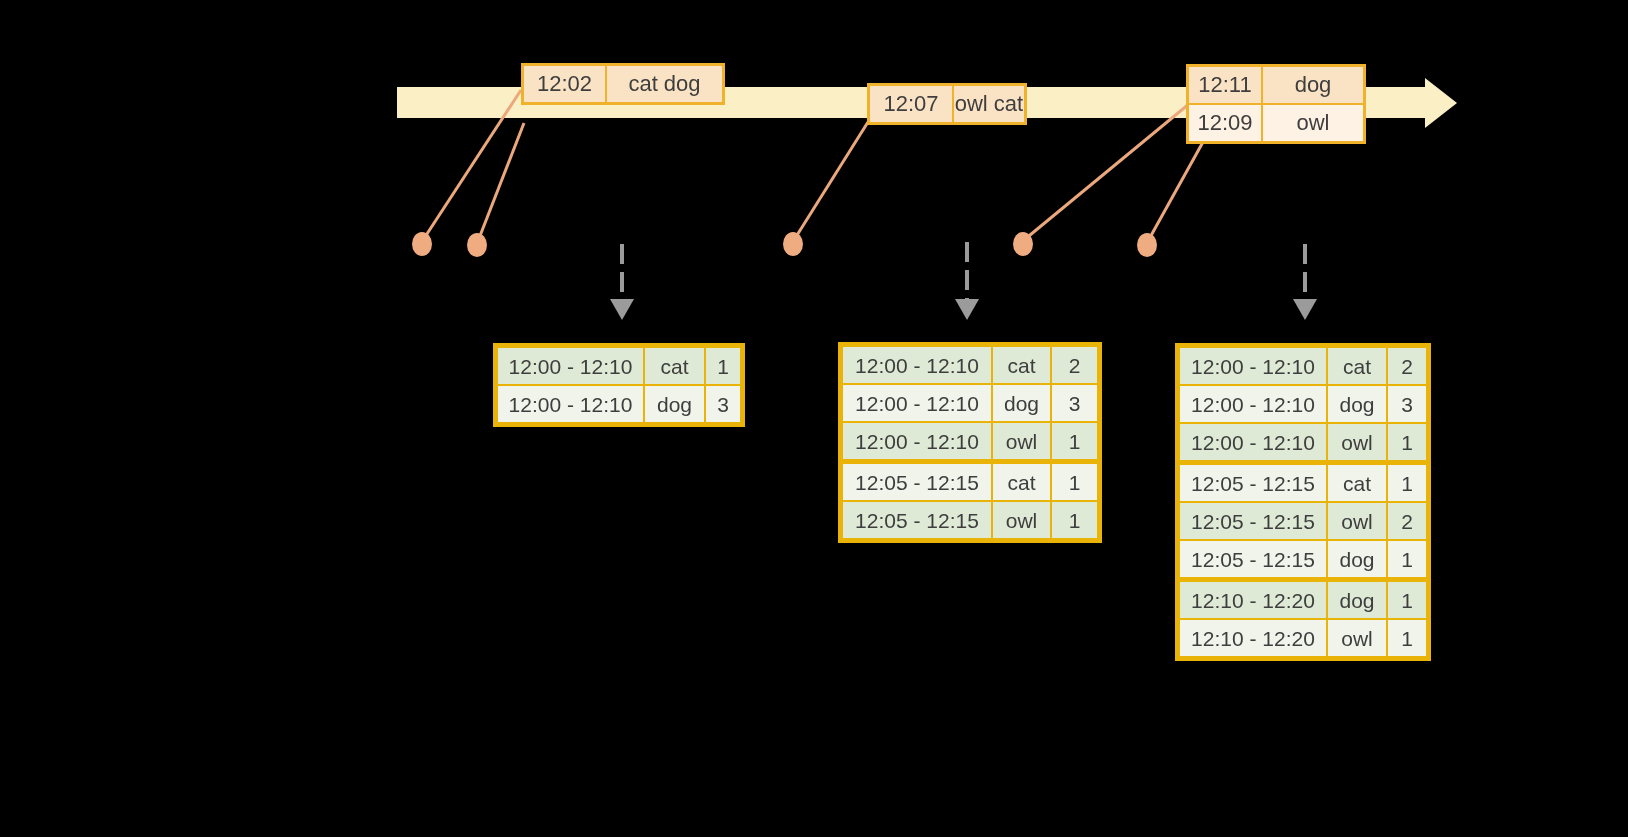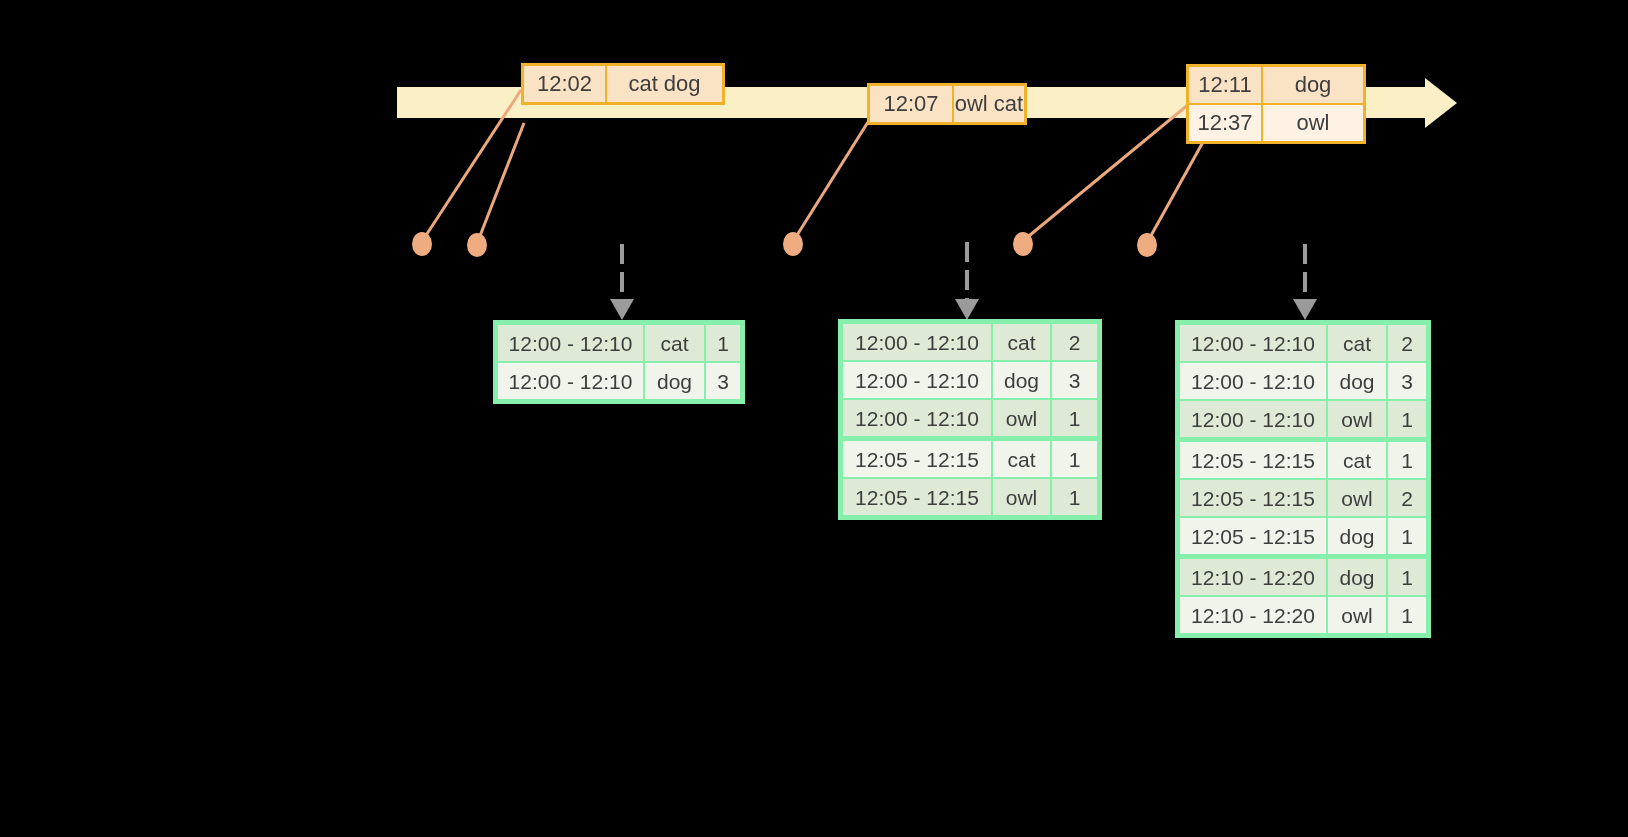--- a/index.html
+++ b/index.html
@@ -37,25 +37,26 @@
   #t1{left:521px;top:63px;width:204px;}
   #t1 .row{grid-template-columns:81px 1fr;}
   #t2{left:867px;top:83px;width:160px;}
   #t2 .row{grid-template-columns:82px 1fr;}
   #t3{left:1186px;top:64px;width:180px;}
   #t3 .row{grid-template-columns:72px 1fr;}
 
   
   .result-table{
     position:absolute;
-    background:#86efac;            
+    background:#eab308;            
     padding:5px;
     display:flex;flex-direction:column;
     box-sizing:border-box;
     z-index:2;
+    margin-top:23px;
   }
   .result-table .row{
     display:grid;gap:2px;
     height:36px;
     margin-top:2px;
   }
   .result-table .row:first-of-type{margin-top:0;}
   .result-table .cell{
     display:flex;align-items:center;justify-content:center;
     font-size:21px;
@@ -126,21 +127,21 @@
     </div>
 
   <div id="t3" class="event-table">
 
       <div class="row">
         <div class="cell">12:11</div>
         <div class="cell">dog</div>
       </div>
 
       <div class="row">
-        <div class="cell">12:37</div>
+        <div class="cell">12:09</div>
         <div class="cell">owl</div>
       </div>
     </div>
 
   <div id="g1" class="result-table">
 
       <div class="row">
         <div class="cell">12:00 - 12:10</div>
         <div class="cell">cat</div>
         <div class="cell">1</div>

